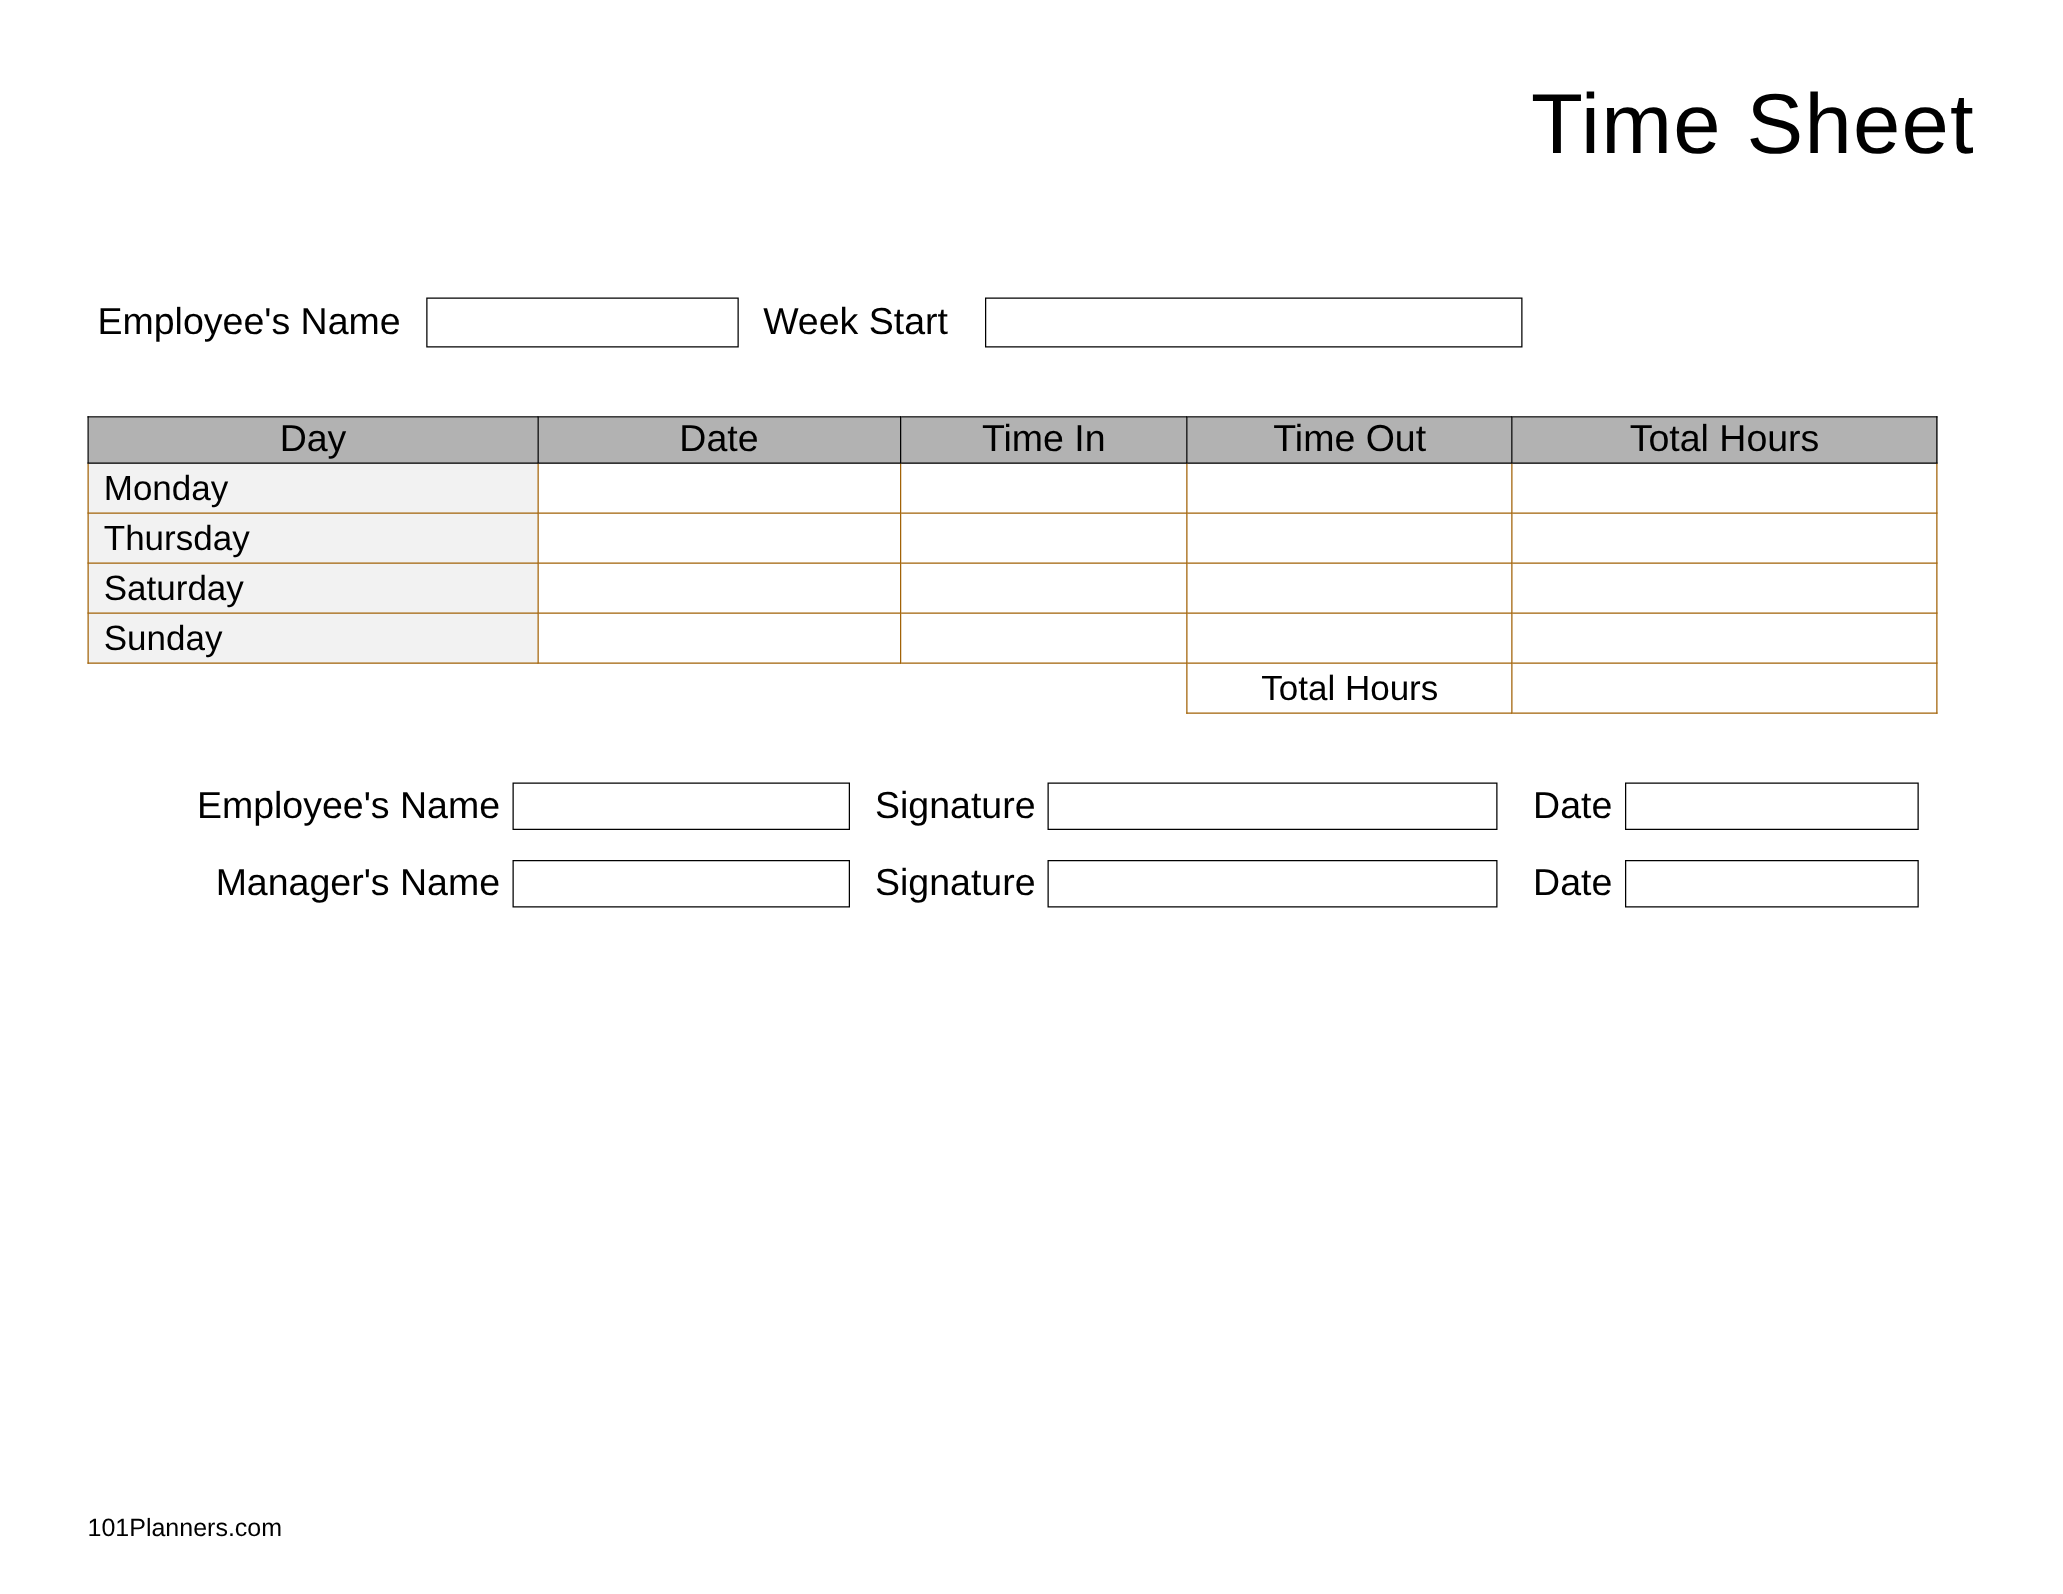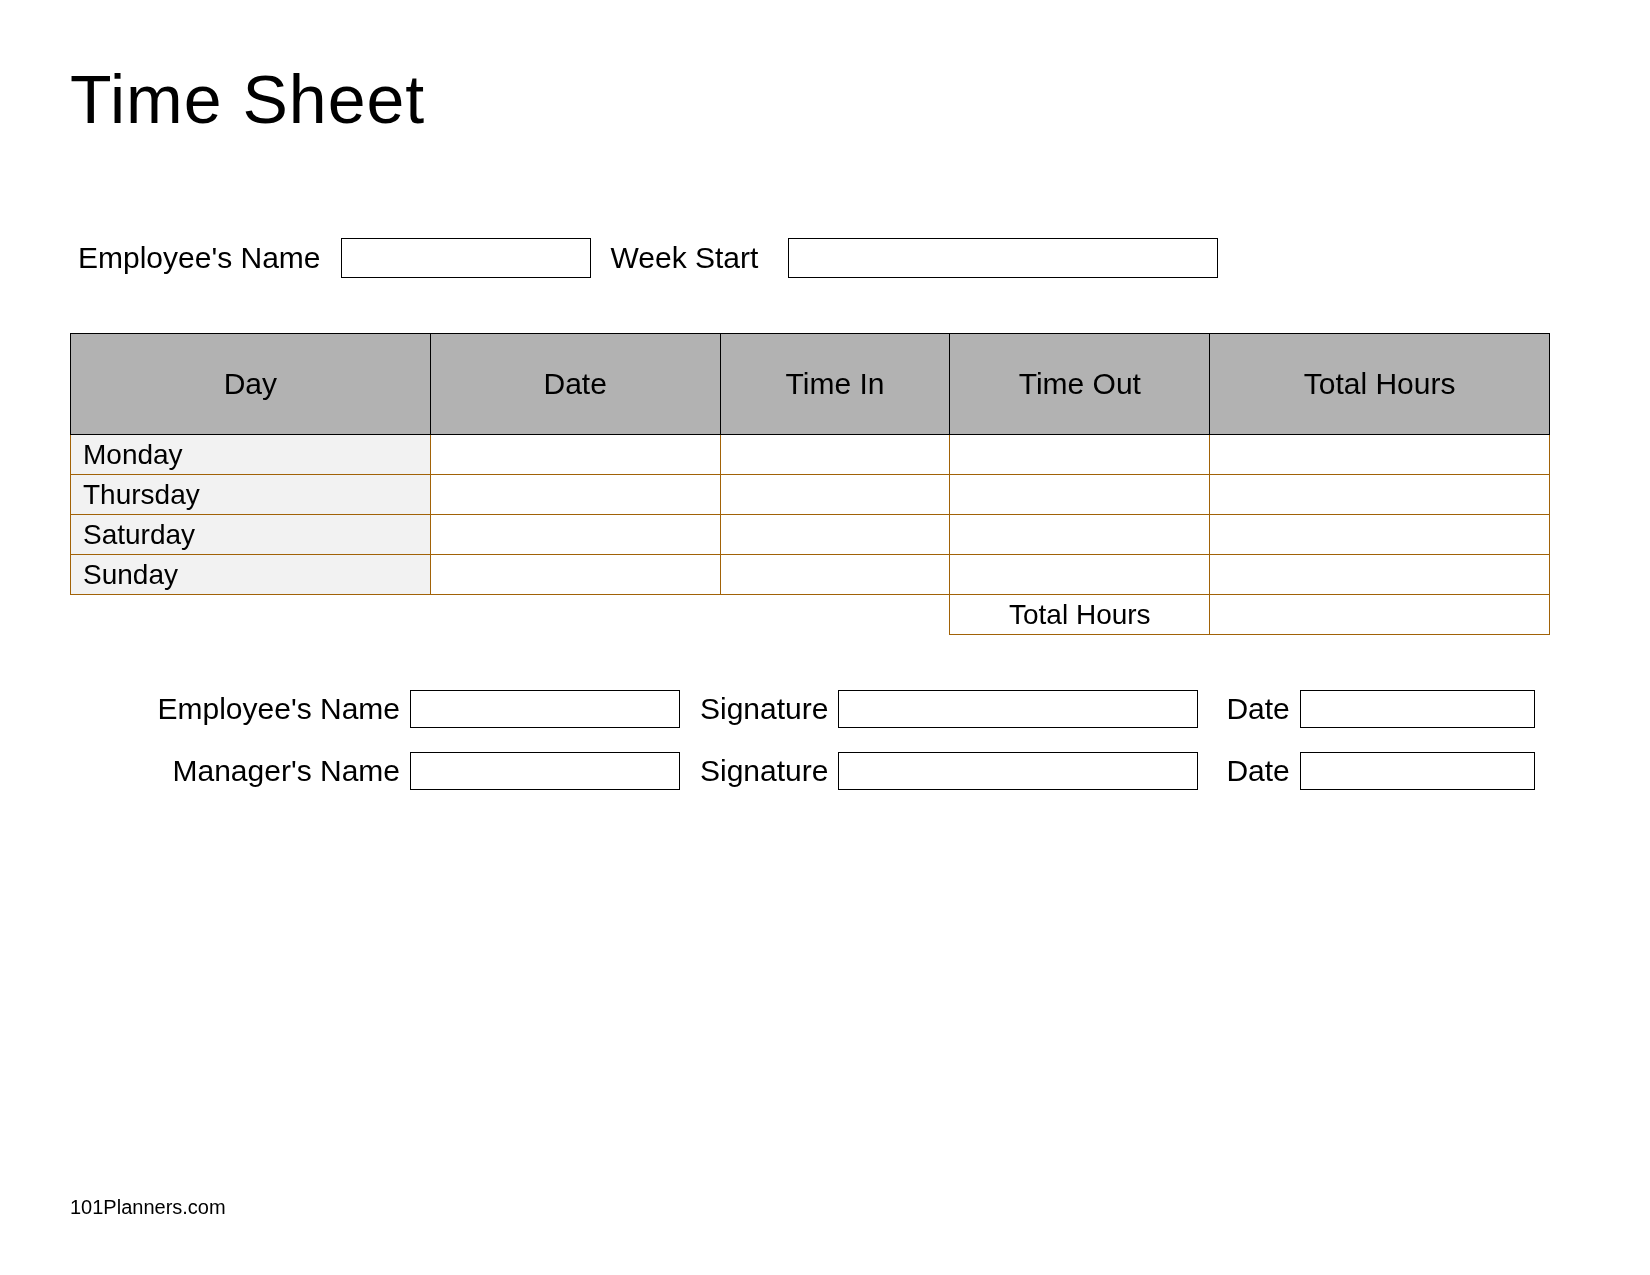--- a/index.html
+++ b/index.html
@@ -6,21 +6,21 @@
     body {
       font-family: "Century Gothic", "Futura", Arial, sans-serif;
       background: #ffffff;
       width: 1650px;
       height: 1275px;
       position: relative;
       padding: 60px 70px;
       color: #000;
     }
     .page-title {
-      text-align: left;
+      text-align: right;
       font-size: 68px;
       font-weight: 400;
       margin-bottom: 100px;
       letter-spacing: 1px;
     }
     .top-row {
       display: flex;
       align-items: center;
       gap: 20px;
       font-size: 30px;
@@ -35,21 +35,21 @@
     .box-week-start { width: 430px; margin-left: 10px; }
     .timesheet {
       border-collapse: collapse;
       width: 1480px;
     }
     .timesheet th {
       background: #b2b2b2;
       border: 1px solid #000;
       font-size: 30px;
       font-weight: 400;
-      padding: 33px 10px;
+      padding: 1px 10px;
       text-align: center;
     }
     .timesheet td {
       border: 1px solid #a16207;
       font-size: 28px;
       padding: 2px 12px;
       height: 40px;
       background: #fff;
     }
     .timesheet td.day-cell {
@@ -86,21 +86,21 @@
     .signoff-row .label-date { margin-left: 18px; }
     .signoff .txtbox {
       border: 1px solid #000;
       height: 38px;
     }
     .box-name { width: 270px; }
     .box-sig { width: 360px; }
     .box-date { width: 235px; }
     .footer-brand {
       position: absolute;
-      bottom: 56px;
+      bottom: 40px;
       left: 70px;
       font-size: 20px;
       font-family: Arial, sans-serif;
     }
   </style>
 </head>
 <body>
 
 <h1 class="page-title">Time Sheet</h1>
 

